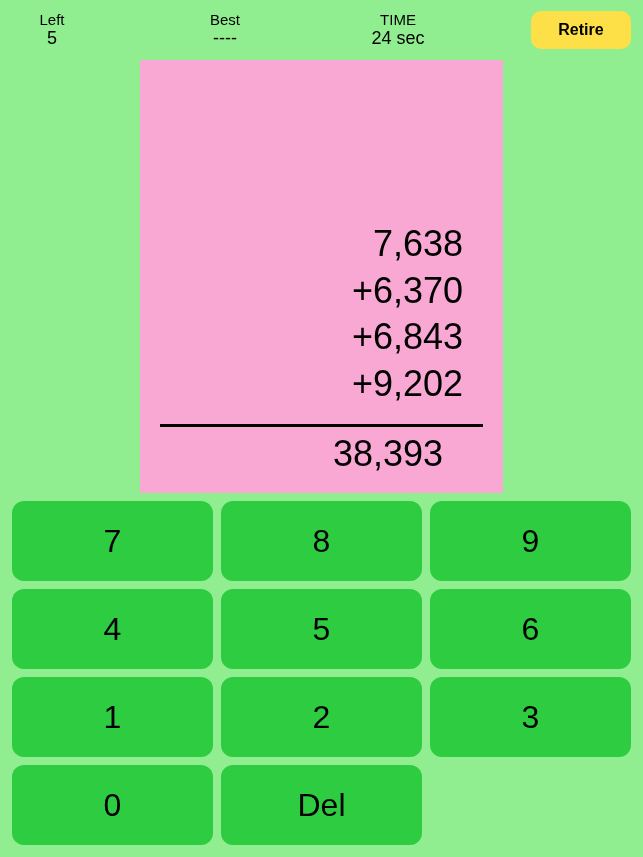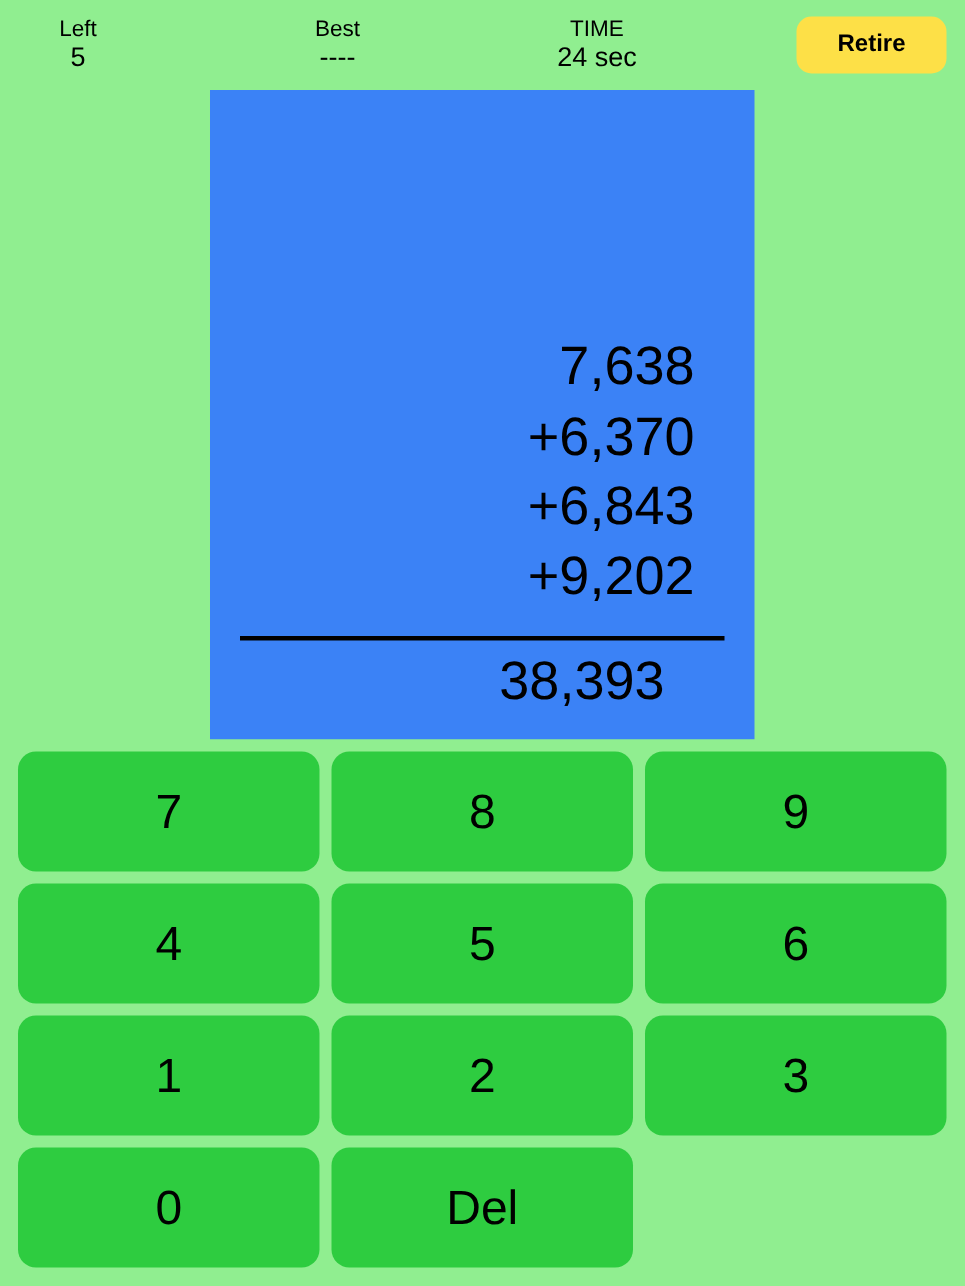--- a/index.html
+++ b/index.html
@@ -51,21 +51,21 @@
       font-size: 16px;
       font-weight: 600;
       color: #000;
       cursor: pointer;
       min-width: 100px;
     }
 
     
     #problem-area {
       flex: 1;
-      background-color: #3b82f6;
+      background-color: #f9a8d4;
       margin: 0 140px 0 140px;
       display: flex;
       flex-direction: column;
       justify-content: flex-end;
       padding-bottom: 10px;
     }
 
     #numbers-container {
       display: flex;
       flex-direction: column;

